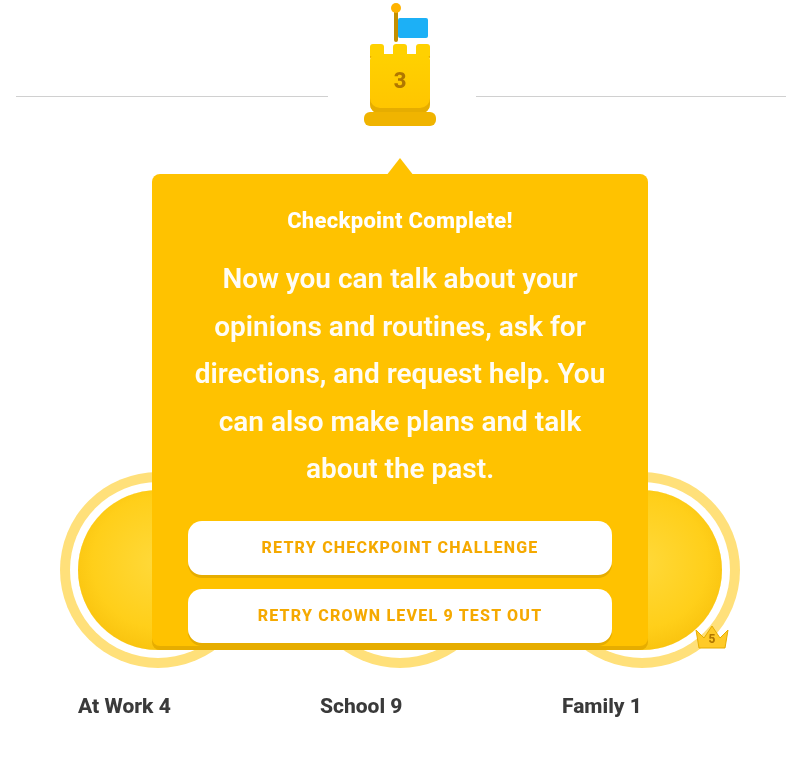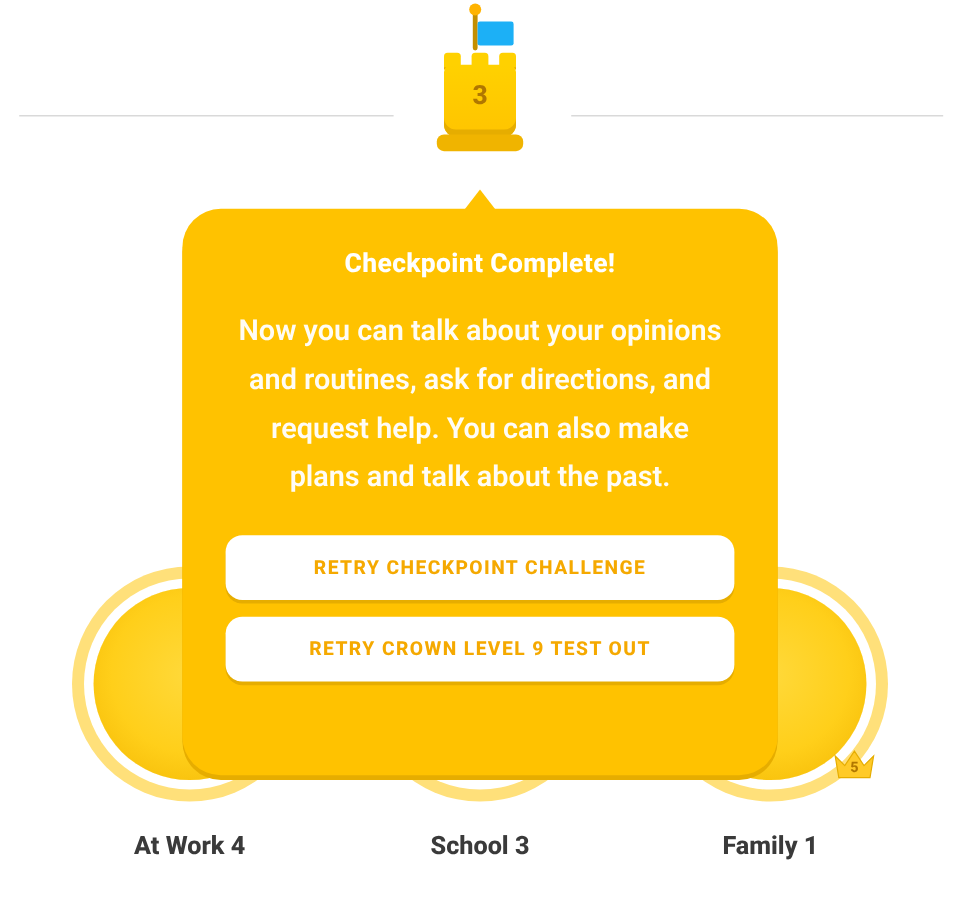--- a/index.html
+++ b/index.html
@@ -46,30 +46,30 @@
 
   
   .popup-arrow {
     position:absolute; left:50%; top:158px; transform:translateX(-50%);
     width:0; height:0; border-left:14px solid transparent; border-right:14px solid transparent;
     border-bottom:18px solid #ffc200;
   }
   
   .popup {
     position:absolute; left:152px; top:174px; width:496px; height:472px;
-    background:#ffc200; border-radius:32px;
+    background:#ffc200; border-radius:8px;
     box-shadow: 0 4px 0 #e6ad00;
     padding: 30px 36px 28px 36px;
     text-align:center; color:#fff;
   }
   .popup-title {
     font-size:22px; font-weight:800; letter-spacing:0.3px; margin-top:4px; margin-bottom:22px;
   }
   .popup-body {
-    font-size:24px; font-weight:600; line-height:1.7; opacity:0.96;
+    font-size:28px; font-weight:600; line-height:1.7; opacity:0.96;
     margin: 0 6px 28px 6px;
   }
   .btn {
     display:block; width:100%; height:54px; line-height:54px;
     background:#fff; color:#f5a900; font-weight:800; font-size:16px;
     letter-spacing:1.2px; border:none; border-radius:14px;
     box-shadow: 0 3px 0 #e6ad00; cursor:pointer; margin-top:14px;
     font-family:inherit;
     text-align:center;
   }
@@ -87,21 +87,21 @@
 
   
   .crown-badge {
     position:absolute; left:692px; top:620px; width:40px; height:32px;
   }
   .crown-badge svg { width:40px; height:32px; display:block; }
   .crown-num { position:absolute; left:0; right:0; top:12px; text-align:center; font-size:12px; font-weight:800; color:#b07700; }
 
   
   .skill-label {
-    position:absolute; top:694px; font-size:21px; font-weight:800; color:#3a3a3a; text-align:center;
+    position:absolute; top:694px; font-size:21px; font-weight:800; color:#3a3a3a; text-align:left;
   }
   .lbl-left  { left:78px;  width:160px; }
   .lbl-mid   { left:320px; width:160px; }
   .lbl-right { left:562px; width:160px; }
 </style>
 </head>
 <body>
 
 <div class="stage">
 
@@ -133,16 +133,16 @@
   </div>
 
   <div class="crown-badge">
     <svg viewBox="0 0 40 32">
       <path d="M4 10 L12 18 L20 6 L28 18 L36 10 L33 28 L7 28 Z" fill="#ffca28" stroke="#e6ad00" stroke-width="1"></path>
     </svg>
     <div class="crown-num">5</div>
   </div>
 
   <div class="skill-label lbl-left">At Work 4</div>
-  <div class="skill-label lbl-mid">School 3</div>
+  <div class="skill-label lbl-mid">School 9</div>
   <div class="skill-label lbl-right">Family 1</div>
 
 </div>
 
 </body></html>

